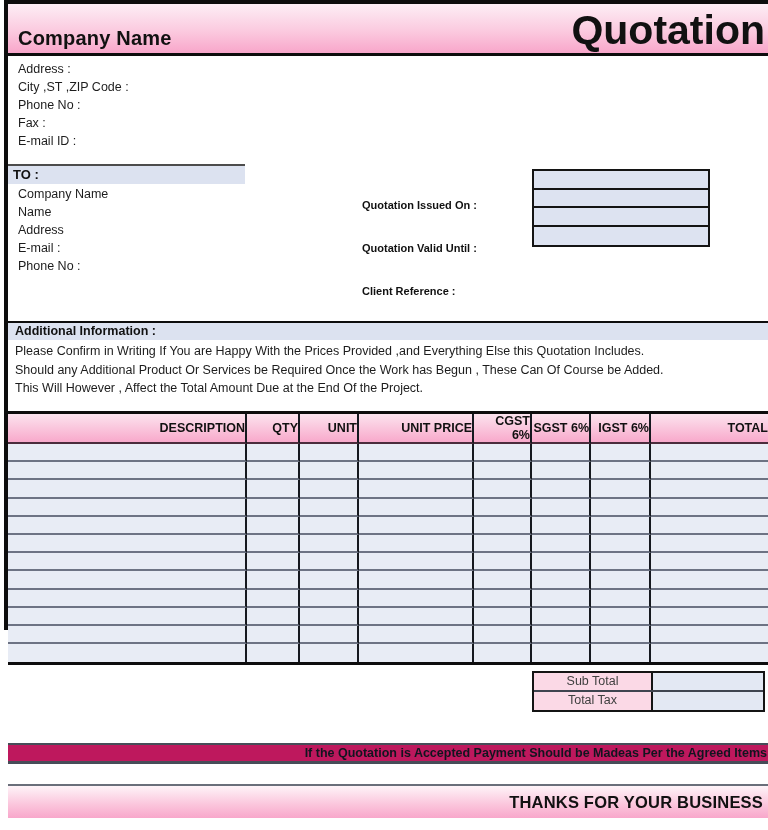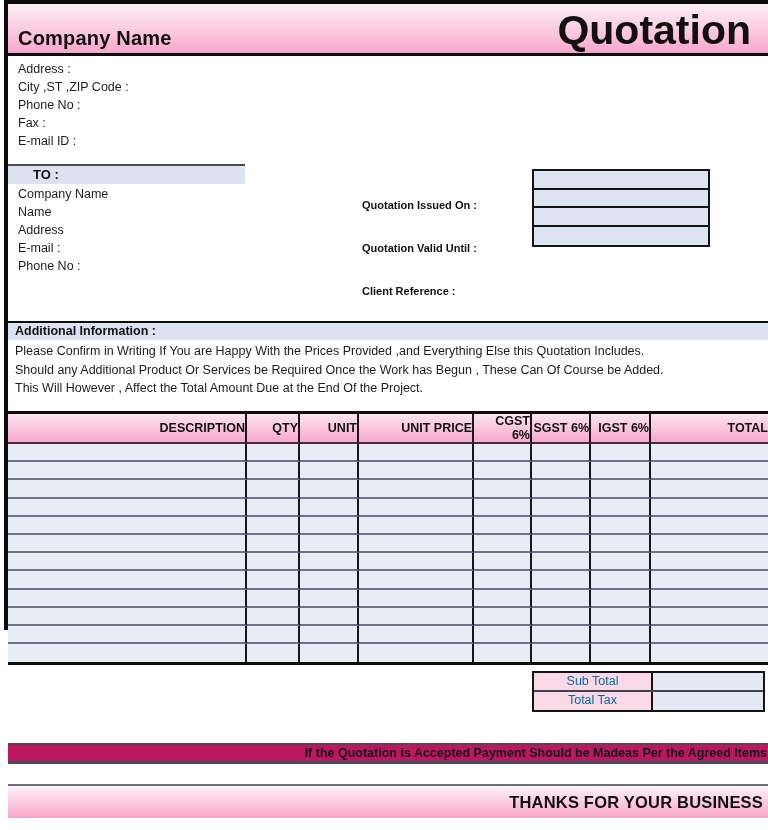--- a/index.html
+++ b/index.html
@@ -7,30 +7,30 @@
   .page { position:relative; width:768px; height:830px; background:#ffffff; overflow:hidden; }
   .doc { position:absolute; left:4px; top:0; width:768px; height:630px;
          border:4px solid #0d0d0d; background:#ffffff; }
 
   
   .header-band { position:absolute; left:0; top:0; width:760px; height:52px;
                  background:linear-gradient(to bottom,#fdeef5 0%,#fbcadf 55%,#f8a6ca 100%);
                  border-bottom:3px solid #0d0d0d;
                  display:flex; justify-content:space-between; align-items:flex-end; }
   .company-name { font-size:20px; font-weight:bold; color:#111; padding:0 0 3px 10px; letter-spacing:0.2px; }
-  .quotation-title { font-size:41px; font-weight:bold; color:#111; line-height:46px; padding-right:17px; }
+  .quotation-title { font-size:41px; font-weight:bold; color:#111; line-height:46px; padding-right:3px; }
 
   
   .company-info { position:absolute; left:10px; top:56px; }
   .info-line { font-size:12.5px; color:#1d1d1d; line-height:18px; }
 
   
   .to-band { position:absolute; left:0; top:160px; width:237px; height:20px;
              background:#dce2f0; border-top:2px solid #4c4c4c;
-             font-size:13px; font-weight:bold; color:#111; line-height:18px; padding-left:25px; }
+             font-size:13px; font-weight:bold; color:#111; line-height:18px; padding-left:5px; }
   .to-lines { position:absolute; left:10px; top:181px; }
   .to-line { font-size:12.5px; color:#1d1d1d; line-height:18px; }
 
   
   .meta-labels { position:absolute; left:354px; top:167px; }
   .meta-label { font-size:11px; font-weight:bold; color:#111; line-height:18px;margin-top:25px; }
   .meta-box { position:absolute; left:524px; top:165px; width:178px; height:78px;
               border:2px solid #141414; background:#dde3f1; }
   .meta-value-row { height:18.5px; border-bottom:2px solid #141414;
                     font-size:12px; color:#1d1d1d; padding:2px 4px; }
@@ -55,21 +55,21 @@
                     border-right:2px solid #15181f; border-bottom:2px solid #6d7384; }
   .items-table td:last-child { border-right:none; }
   .items-table tbody tr:last-child td { border-bottom:none; }
 
   
   .totals-box { position:absolute; left:524px; top:667px; width:233px;
                 border:2px solid #141414; }
   .totals-row { display:flex; height:18.7px; border-bottom:2px solid #3f444f; }
   .totals-row:last-child { border-bottom:none; }
   .totals-label { width:119px; background:#fbd9e6; border-right:2px solid #141414;
-                  font-size:12.5px; color:#0369a1; text-align:center; line-height:17px; }
+                  font-size:12.5px; color:#404040; text-align:center; line-height:17px; }
   .totals-value { flex:1; background:#e3e8f3; font-size:12px; color:#1c1c1c; padding:1px 4px; }
 
   
   .payment-band { position:absolute; left:0; top:739px; width:760px; height:21px;
                   background:#be185d; border-top:2px solid #474c58; border-bottom:3px solid #474c58;
                   font-size:12.5px; font-weight:bold; color:#11151f;
                   text-align:right; line-height:17px; padding-right:1px; }
   .thanks-band { position:absolute; left:0; top:780px; width:760px; height:34px;
                  background:linear-gradient(to bottom,#fef4f8 0%,#fbc4db 60%,#f8a7cb 100%);
                  border-top:2px solid #6a6f7a;

